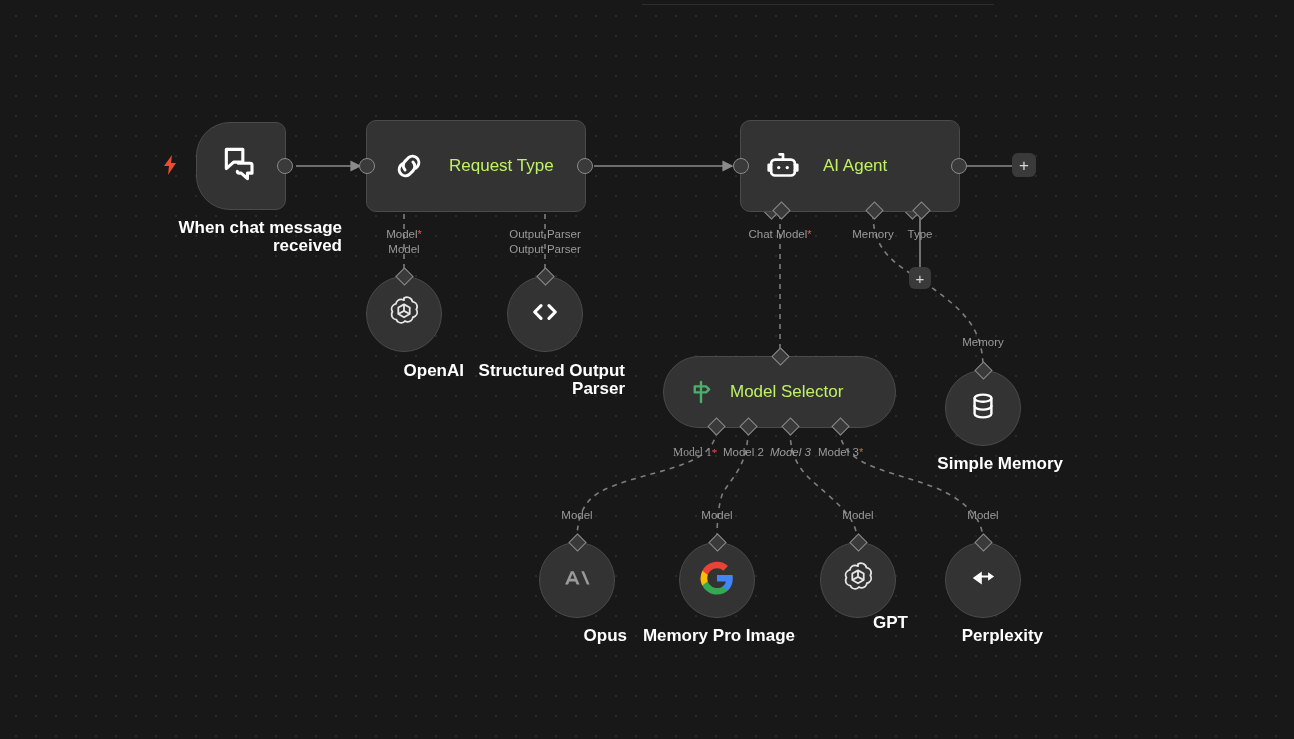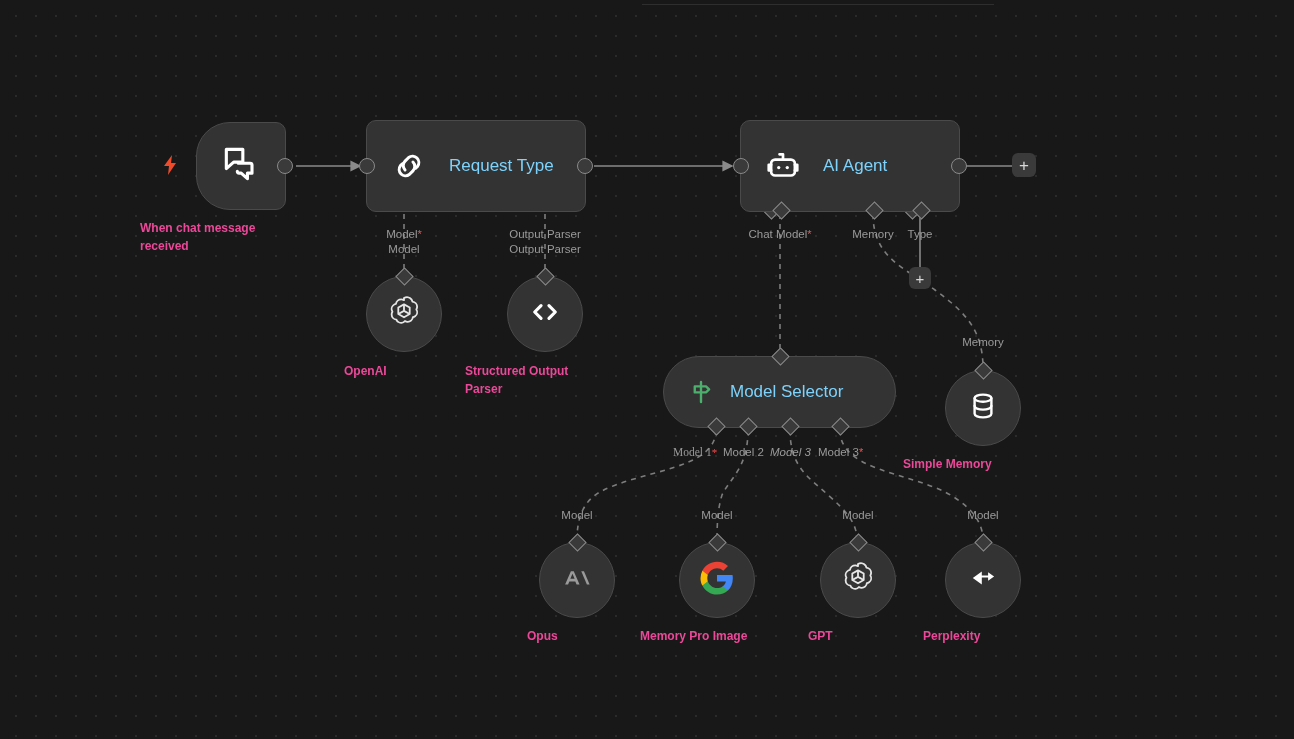--- a/index.html
+++ b/index.html
@@ -32,41 +32,41 @@
     border:1px solid #4a4a4a;
     border-radius:10px;
     display:flex;align-items:center;
     color:#fff;
   }
   .rect-node .node-icon{
     width:44px;height:44px;margin-left:20px;
     display:flex;align-items:center;justify-content:center;flex:none;
   }
   .rect-node .node-title{
-    font-size:17px;font-weight:400;color:#7dd3fc;margin-left:18px;white-space:nowrap;
+    font-size:17px;font-weight:400;color:#bef264;margin-left:18px;white-space:nowrap;
   }
 
   
   .trigger-node{
     background:#333333;border:1px solid #4a4a4a;
     border-radius:34px 10px 10px 34px;
     display:flex;align-items:center;justify-content:center;
   }
 
   .circle-node{
     background:#333333;
     border:1px solid #4a4a4a;
     border-radius:50%;
     display:flex;align-items:center;justify-content:center;
   }
 
   
   .caption{
-    position:absolute;text-align:left;
-    color:#ec4899;font-size:12px;font-weight:700;line-height:18px;
+    position:absolute;text-align:right;
+    color:#ffffff;font-size:17px;font-weight:700;line-height:18px;
     white-space:pre-line;
   }
 
   
   .port{
     position:absolute;width:16px;height:16px;border-radius:50%;
     background:#3a3a3a;border:1.5px solid #8a8a8a;box-sizing:border-box;
   }
   
   .diamond{
@@ -281,21 +281,21 @@
 <div class="node circle-node" style="left:820px;top:542px;width:76px;height:76px;">
   <div class="diamond" style="left:31px;top:-7px;"></div>
   <span>
     <svg width="38" height="38" viewBox="0 0 24 24" fill="none" stroke="#e6e6e6" stroke-width="1.15" stroke-linejoin="round">
       <path d="M12 3.2c1.6-1 3.6-.6 4.7.8.3.4.5.9.6 1.4 1.7.2 3 1.6 3 3.3 0 .6-.2 1.2-.5 1.7.9 1.4.6 3.3-.8 4.3-.4.3-.9.5-1.4.6-.2 1.7-1.7 3-3.4 2.9-.6 0-1.1-.2-1.6-.5-1.1 1.3-3.1 1.5-4.5.4-.4-.3-.7-.8-.9-1.3-1.7-.2-3-1.6-3-3.3 0-.6.2-1.2.5-1.7-.9-1.4-.6-3.3.8-4.3.4-.3.9-.5 1.4-.6.2-1.7 1.7-2.9 3.4-2.9.6 0 1.1.2 1.7.5z"></path>
       <path d="M12 7.2l3.6 2v4.1l-3.6 2-3.6-2V9.2z"></path>
       <path d="M12 7.2v4.1l3.6 2M12 11.3l-3.6 2"></path>
     </svg>
   </span>
 </div>
-<div class="caption" style="left:808px;top:627px;width:100px;">GPT</div>
+<div class="caption" style="left:808px;top:614px;width:100px;">GPT</div>
 
 <div class="conn-label" style="left:943px;top:508px;width:80px;">Model</div>
 <div class="node circle-node" style="left:945px;top:542px;width:76px;height:76px;">
   <div class="diamond" style="left:31px;top:-7px;"></div>
   <span>
     <svg width="36" height="36" viewBox="0 0 24 24" fill="#ffffff" stroke="none">
       <path d="M5.2 12 L11.2 7.6 V10.3 H15.4 V8.2 L19.4 11 L15.4 13.8 V11.7 H11.2 V16.4 Z"></path>
     </svg>
   </span>
 </div>

